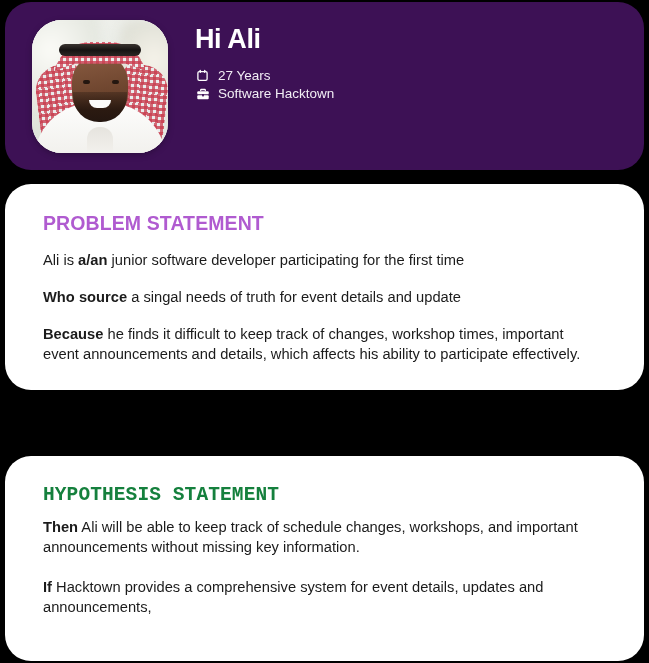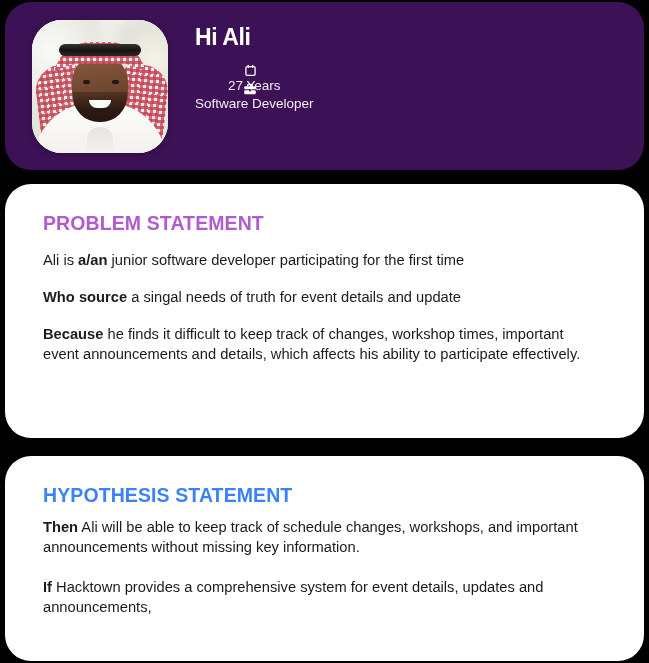--- a/index.html
+++ b/index.html
@@ -180,37 +180,36 @@
     border-radius: 10px;
   }
 
   .profile-text {
     position: absolute;
     left: 190px;
     top: 24px;
   }
   .profile-greeting {
     color: #ffffff;
-    font-size: 23px;
+    font-size: 27px;
     font-weight: bold;
     letter-spacing: -0.4px;
     line-height: 1;
     margin: 0 0 14px 0;
   }
   .profile-meta-list {
     margin: 0;
     padding: 0;
     list-style: none;
   }
   .profile-meta-row {
     display: flex;
     align-items: center;
     height: 17px;
     margin-bottom: 1px;
-    flex-direction: column;
   }
   .meta-icon {
     width: 15px;
     height: 15px;
     margin-right: 8px;
     display: inline-flex;
     align-items: center;
     justify-content: center;
     flex: 0 0 15px;
   }
@@ -227,36 +226,36 @@
     position: absolute;
     left: 5px;
     width: 639px;
     background: #ffffff;
     border-radius: 26px;
     box-sizing: border-box;
     padding: 30px 38px 20px 38px;
   }
   .panel-problem {
     top: 184px;
-    height: 254px;
+    height: 206px;
   }
   .panel-hypothesis {
     top: 456px;
     height: 205px;
   }
 
   .panel-title {
     font-size: 19.5px;
     font-weight: bold;
     letter-spacing: 0.1px;
     margin: 0 0 16px 0;
     line-height: 1;
   }
   .panel-title.problem { color: #b05bd0; }
-  .panel-title.hypothesis { color: #3b82f6; }
+  .panel-title.hypothesis { color: #15803d; font-family: Liberation Mono, monospace; }
 
   .panel-para {
     color: #1b1b1b;
     font-size: 14.7px;
     line-height: 1.38;
     margin: 0 16px 17px 0;
   }
   .panel-para:last-child { margin-bottom: 0; }
   .panel-para b { font-weight: bold; }
 
@@ -308,21 +307,21 @@
 
         <li class="profile-meta-row">
           <span class="meta-icon">
             <svg width="14" height="14" viewBox="0 0 24 24" fill="#ffffff">
               <path d="M9 3.2h6a2 2 0 0 1 2 2V7h-2V5.4H9V7H7V5.2a2 2 0 0 1 2-2z"></path>
               <rect x="2.2" y="7.4" width="19.6" height="5.2" rx="1.6"></rect>
               <rect x="2.2" y="14.2" width="19.6" height="6.6" rx="1.6"></rect>
               <rect x="10.5" y="12" width="3" height="4.2" rx="1" fill="#3d1155"></rect>
             </svg>
           </span>
-          <span class="meta-label">Software Developer</span>
+          <span class="meta-label">Software Hacktown</span>
         </li>
 
 
       </ul>
     </div>
   </div>
 
   <section class="panel panel-problem">
     <h2 class="panel-title problem">PROBLEM STATEMENT</h2>
 

